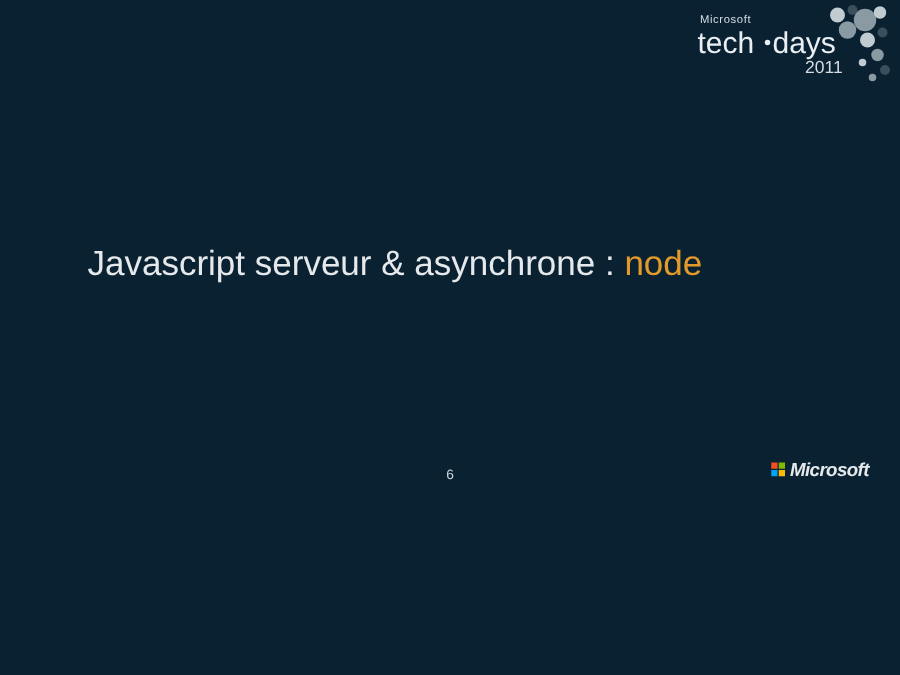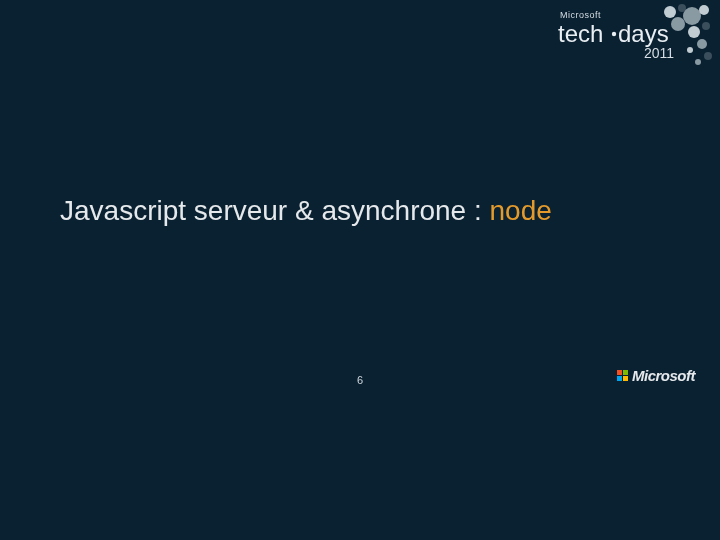--- a/index.html
+++ b/index.html
@@ -52,21 +52,21 @@
   .td-year {
     font-size: 14px;
     fill: #d5dde2;
   }
   .td-dot {
     fill: #e8eef2;
   }
   .title-line {
     position: absolute;
     top: 195px;
-    left: 60px;
+    left: 70px;
     font-size: 28px;
     font-weight: 400;
     white-space: nowrap;
     color: #e6e9eb;
   }
   .title-line .accent {
     color: #e39a2b;
   }
   .page-number {
     position: absolute;

